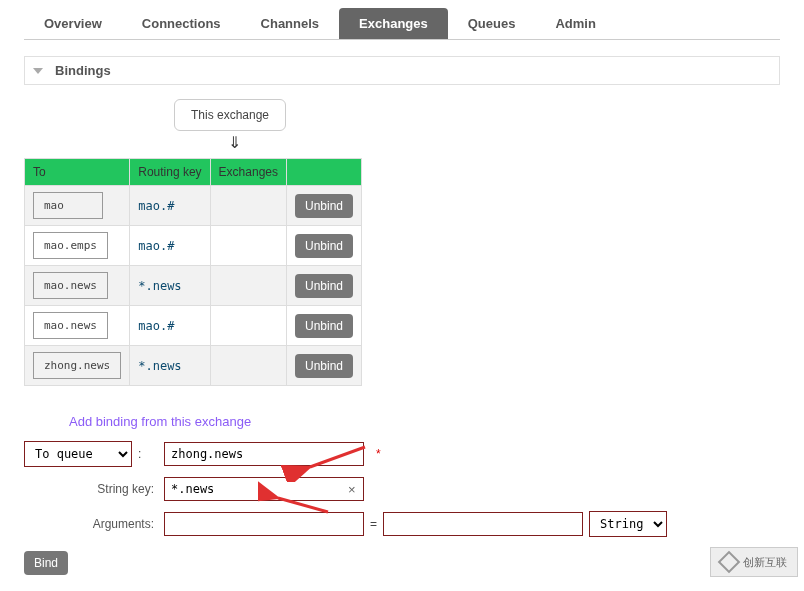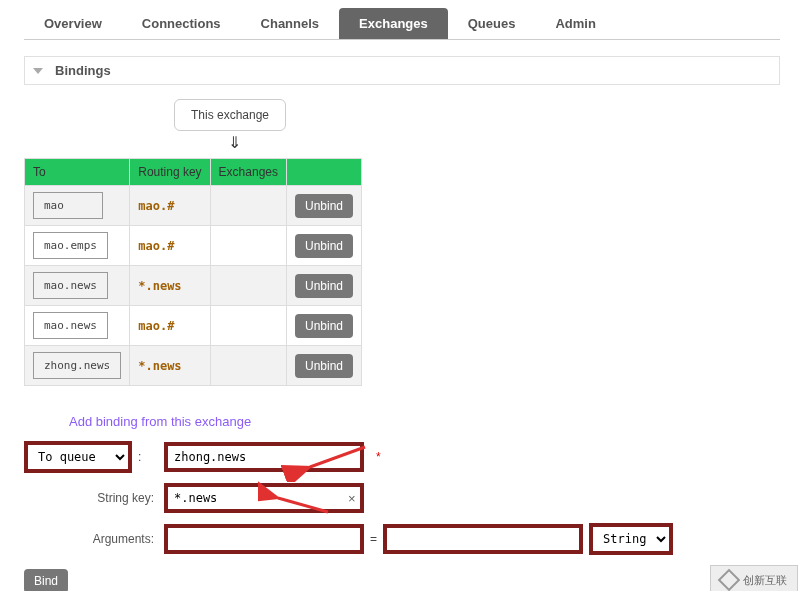--- a/index.html
+++ b/index.html
@@ -93,21 +93,21 @@
     table.bindings tr.alt { background: #f2f2f2; }
     table.bindings tr.norm { background: #fff; }
     .queue-box {
       display: inline-block;
       padding: 6px 10px;
       border: 1px solid #999;
       font-family: monospace;
       font-size: 11px;
       min-width: 70px;
     }
-    td.routing { font-family: monospace; color: #a16207; font-weight: bold; }
+    td.routing { font-family: monospace; color: #0c4a6e; }
     .btn {
       background: #777;
       color: #fff;
       border: none;
       border-radius: 4px;
       padding: 5px 10px;
       font-size: 12px;
       cursor: pointer;
     }
     .subheading {
@@ -126,21 +126,21 @@
     .form-label {
       text-align: right;
       padding-right: 10px;
       color: #555;
     }
     .form-row-left { display: flex; align-items: center; gap: 6px; }
     select, input[type="text"] {
       font-family: monospace;
       font-size: 12px;
       padding: 4px 6px;
-      border: 4px solid #7f1d1d;
+      border: 1px solid #7f1d1d;
       background: #fff;
     }
     select.to-queue { width: 108px; }
     input.wide { width: 200px; }
     input.med { width: 200px; }
     input.arg-val { width: 200px; }
     .asterisk { color: #d00; margin-left: 6px; }
     .clear-x {
       margin-left: -22px;
       color: #666;

